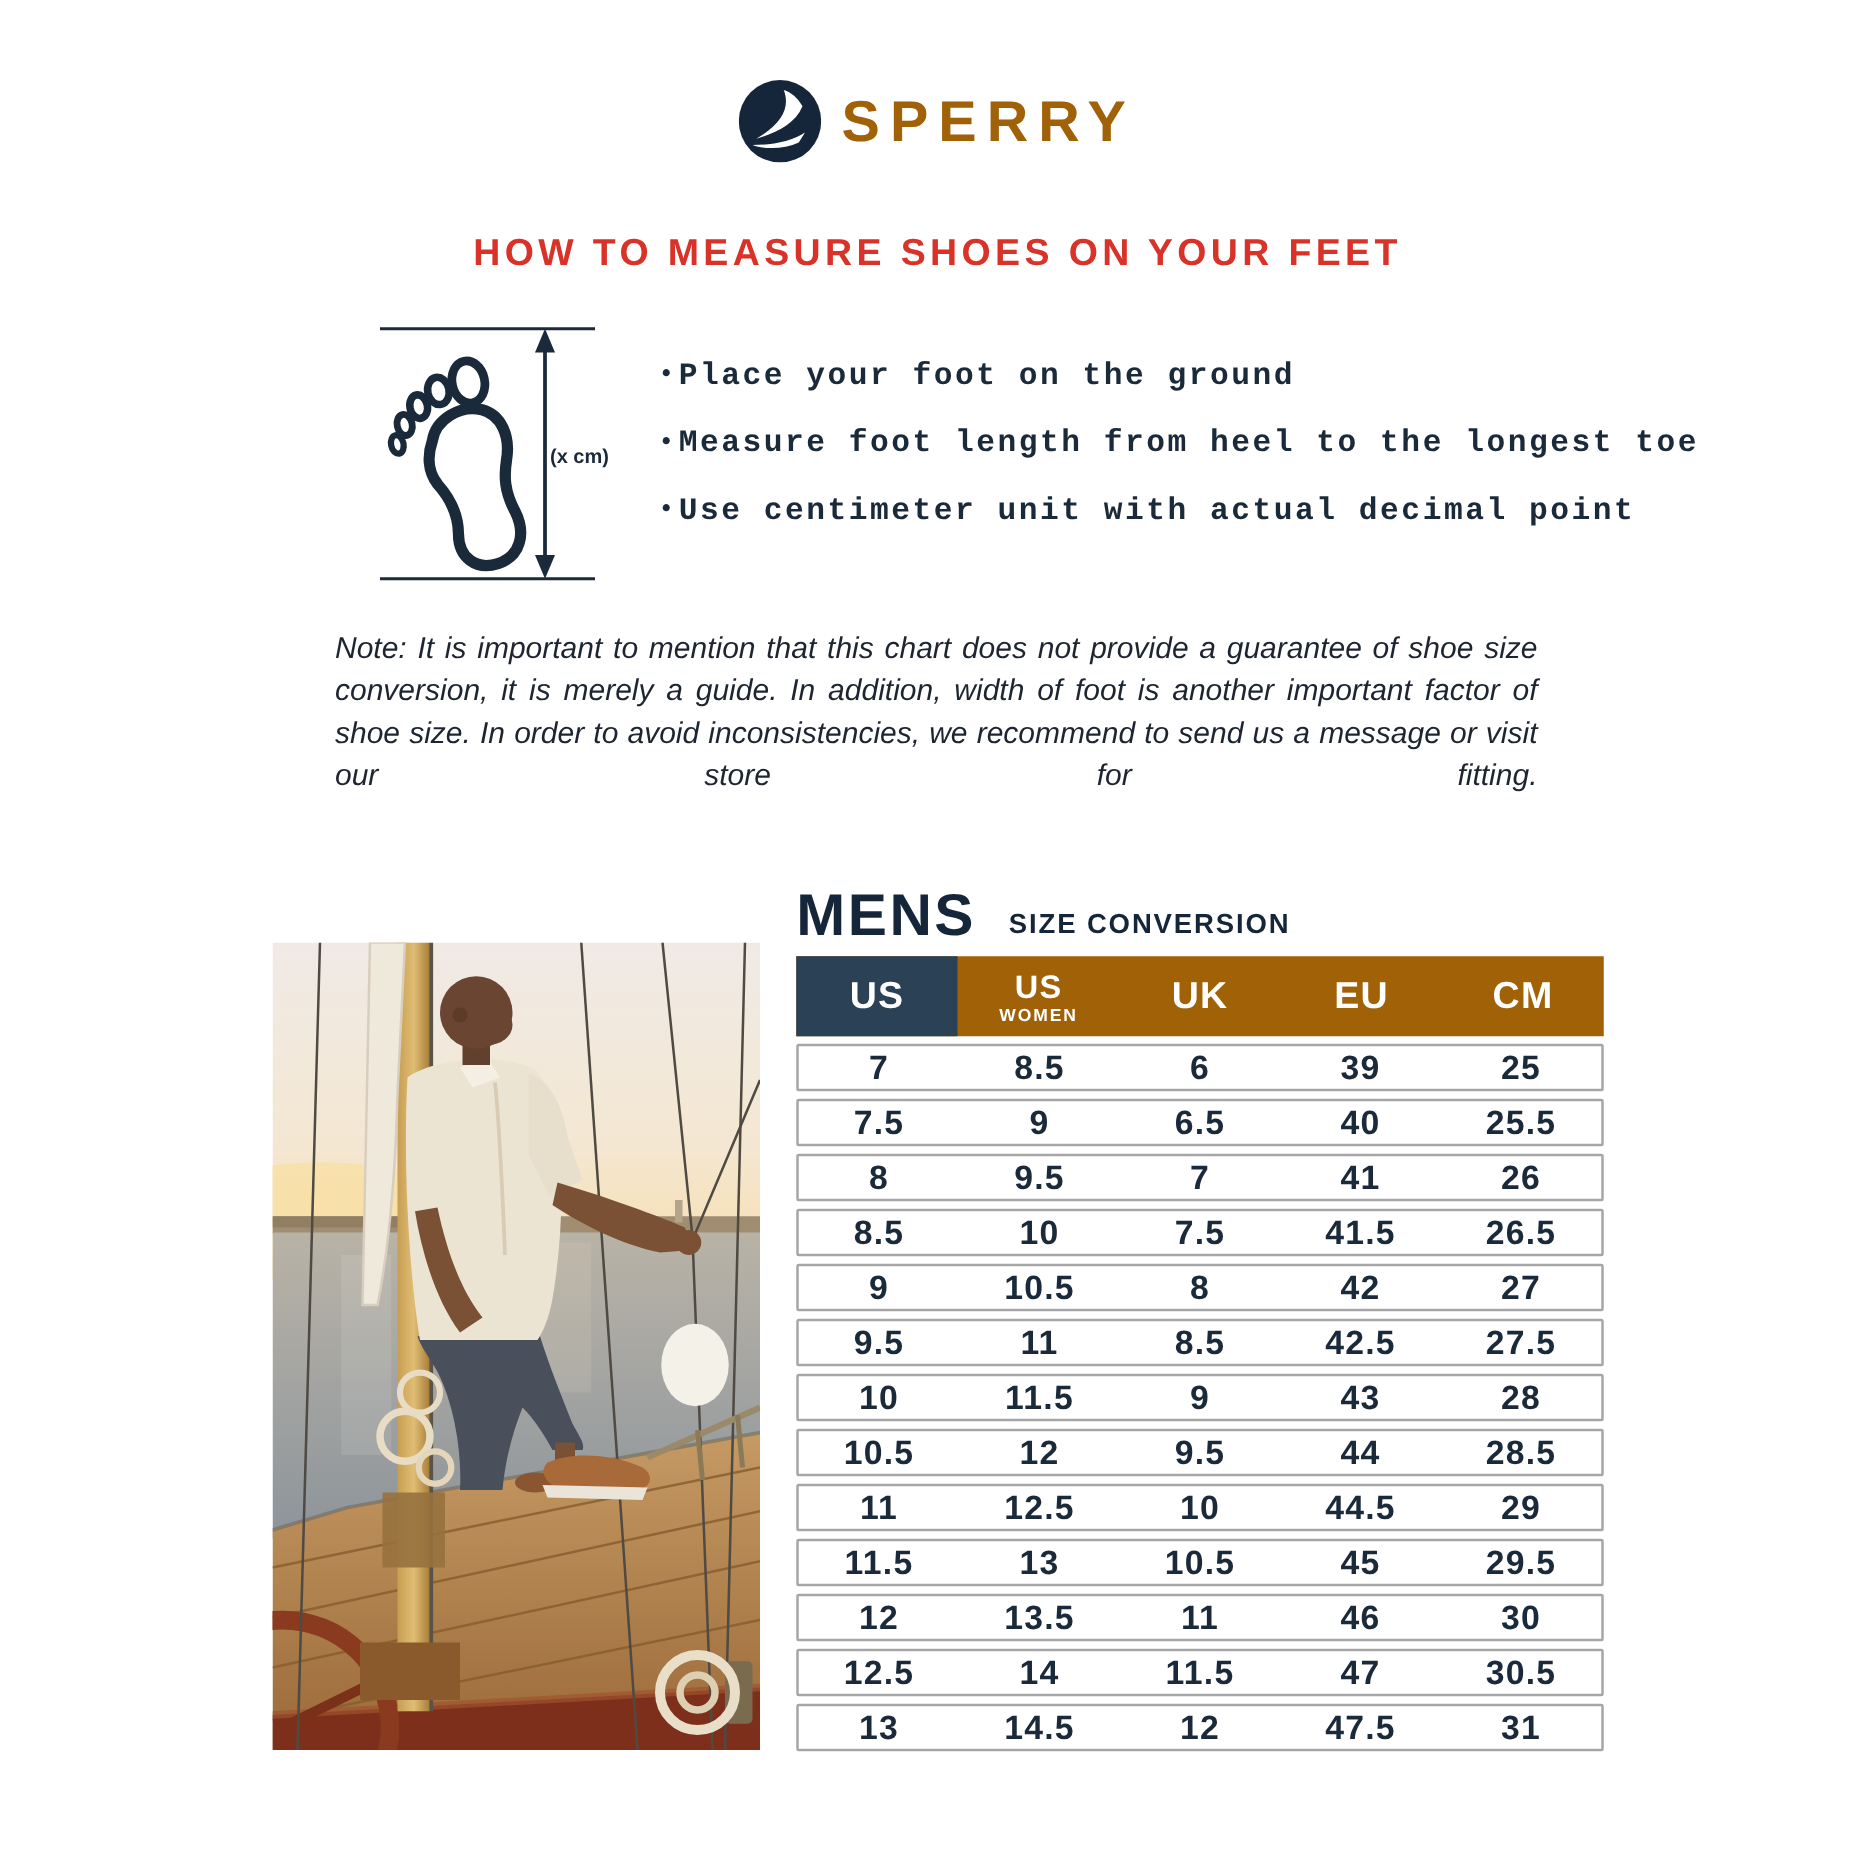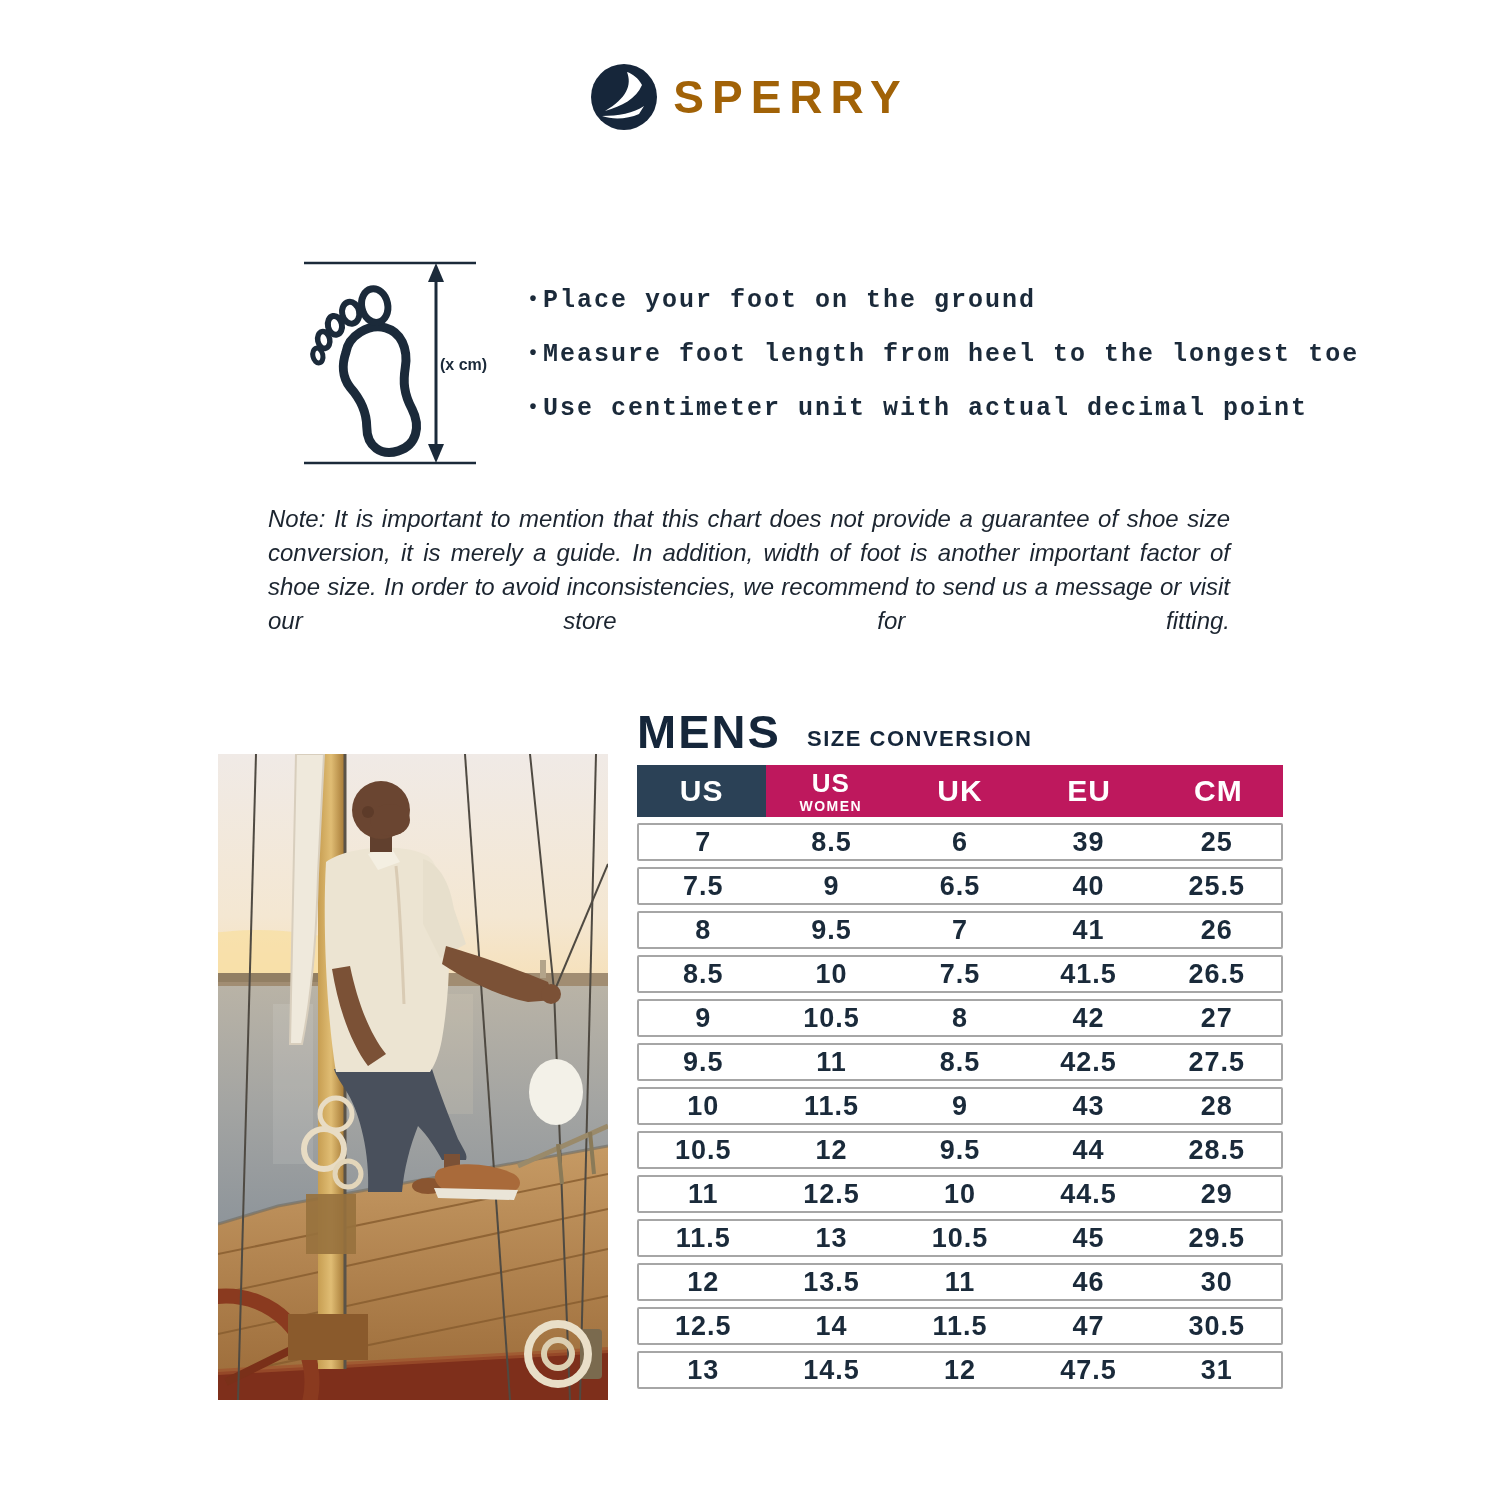--- a/index.html
+++ b/index.html
@@ -37,21 +37,21 @@
     font-size:47px; font-weight:bold; letter-spacing:2px; color:#15263a; }
   .section-sub { position:absolute; left:807px; top:726px;
     font-size:22px; font-weight:bold; letter-spacing:1.5px; color:#15263a; }
 
   
   .photo { position:absolute; left:218px; top:754px; width:390px; height:646px; }
   .photo svg { display:block; }
 
   
   .size-table { position:absolute; left:637px; top:765px; width:646px; }
-  .t-head { display:flex; height:52px; background:#be185d; }
+  .t-head { display:flex; height:64px; background:#a16207; }
   .t-h-cell { flex:1; display:flex; flex-direction:column; align-items:center; justify-content:center;
     color:#ffffff; font-weight:bold; font-size:30px; letter-spacing:1px; line-height:1; }
   .t-h-cell.hl { background:#2b4156; }
   .t-h-cell .h-main.sm { font-size:26px; }
   .t-h-cell .h-sub { font-size:14px; letter-spacing:1.5px; margin-top:3px; }
   .t-row { display:flex; height:38px; margin-top:6px; background:#ffffff;
     border:2px solid #a6a6a6; border-radius:2px; box-sizing:border-box; }
   .t-row .cell { flex:1; display:flex; align-items:center; justify-content:center;
     font-size:27px; font-weight:bold; letter-spacing:1px; color:#1a2a3a; }
 </style>
@@ -62,20 +62,21 @@
 
   <header class="brand">
     <svg class="logo-mark" viewBox="0 0 66 66" aria-hidden="true">
       <circle cx="33" cy="33" r="33" fill="#16263a"></circle>
       <path d="M14 47 C 31 42 45 35 51 21 C 47 14 42 10 36 8 C 41 21 36 34 14 47 Z" fill="#ffffff"></path>
       <path d="M11 52 C 27 52 43 49 53 42 L 48 50 C 37 55 22 56 11 52 Z" fill="#ffffff"></path>
     </svg>
     <div class="wordmark">SPERRY</div>
   </header>
 
+  <h1 class="headline">HOW TO MEASURE SHOES ON YOUR FEET</h1>
 
   <div class="diagram">
     <svg viewBox="0 0 195 232" width="195" height="232">
       <line x1="6" y1="13" x2="178" y2="13" stroke="#1b2a3a" stroke-width="2.5"></line>
       <line x1="6" y1="213" x2="178" y2="213" stroke="#1b2a3a" stroke-width="2.5"></line>
       <g transform="rotate(-12 72 120)">
         <path d="M52,98 C58,82 80,74 96,82 C110,89 114,107 107,125 C102,138 100,150 105,167 C110,186 102,203 83,205 C65,207 53,194 57,175 C60,160 57,147 49,133 C43,121 46,108 52,98 Z" fill="#ffffff" stroke="#1b2a3a" stroke-width="9"></path>
         <ellipse cx="90" cy="58" rx="13" ry="17" fill="#ffffff" stroke="#1b2a3a" stroke-width="7"></ellipse>
         <ellipse cx="65" cy="60" rx="8.5" ry="11" fill="#ffffff" stroke="#1b2a3a" stroke-width="6"></ellipse>
         <ellipse cx="47" cy="69" rx="7" ry="9.5" fill="#ffffff" stroke="#1b2a3a" stroke-width="6"></ellipse>

